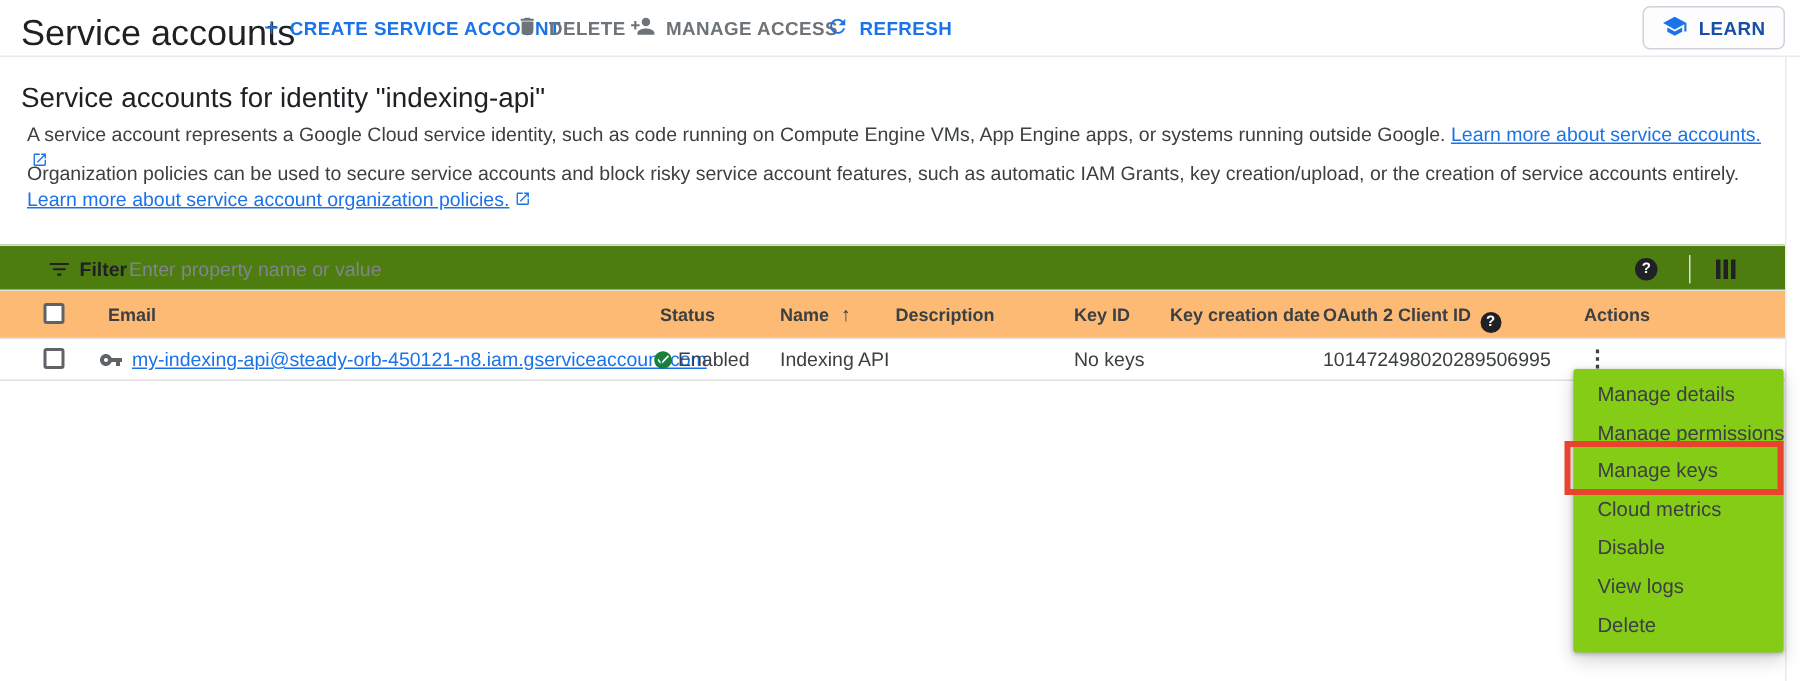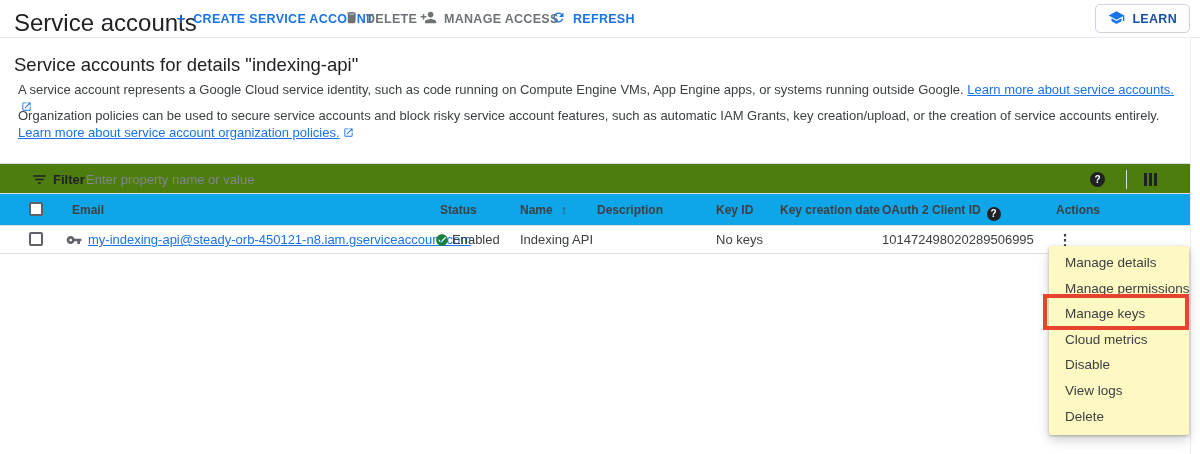--- a/index.html
+++ b/index.html
@@ -36,40 +36,40 @@
                   font-family:inherit; font-size:13px; color:#202124; background:transparent; }
   .filter-input::placeholder { color:#80868b; }
   .help-chip { width:15px; height:15px; border-radius:50%; background:#202124; color:#fff; font-size:10px; font-weight:bold;
                display:flex; align-items:center; justify-content:center; cursor:pointer; }
   .filter-help { position:absolute; left:1090px; top:8px; }
   .filter-divider { position:absolute; left:1126px; top:6px; height:19px; border-left:1px solid #dadce0; }
   .columns-icon { position:absolute; left:1144px; top:9px; display:flex; gap:2px; cursor:pointer; }
   .columns-icon i { display:block; width:3px; height:13px; background:#202124; }
 
   
-  .thead { position:absolute; left:0; top:194px; width:1190px; height:32px; background:#0ea5e9; border-bottom:1px solid #e0e0e0; }
+  .thead { position:absolute; left:0; top:194px; width:1190px; height:32px; background:#fdba74; border-bottom:1px solid #e0e0e0; }
   .trow  { position:absolute; left:0; top:226px; width:1190px; height:28px; background:#fff; border-bottom:1px solid #e0e0e0; }
   .cell { position:absolute; white-space:nowrap; }
   .thead .cell { top:0; line-height:32px; font-size:12px; font-weight:bold; color:#3c4043; }
   .trow  .cell { top:0; line-height:28px; font-size:13px; color:#3c4043; }
   .cb { position:absolute; width:14px; height:14px; border:2px solid #5f6368; border-radius:2px; background:#fff; cursor:pointer; }
   .thead .cb { left:29px; top:8px; }
   .trow  .cb { left:29px; top:6px; }
   .sort-arrow { font-size:13px; color:#3c4043; margin-left:8px; }
   .oauth-help { display:inline-flex; vertical-align:-3px; margin-left:6px; }
   .email-link { color:#1a73e8; text-decoration:underline; cursor:pointer; }
   .key-ic { position:absolute; left:66px; top:6px; }
   .check-ic { position:absolute; left:435px; top:7px; }
   .more-btn { position:absolute; left:1054px; top:0; width:22px; height:28px; line-height:28px; text-align:center;
               font-size:15px; font-weight:bold; color:#3c4043; cursor:pointer; background:none; border:none; }
 
   .right-edge { position:absolute; left:1190px; top:38px; height:416px; border-left:1px solid #ebebeb; }
 
   
-  .menu { position:absolute; left:1049px; top:246px; width:140px; background:#fef9c3; z-index:5;
+  .menu { position:absolute; left:1049px; top:246px; width:140px; background:#84cc16; z-index:5;
           padding:4px 0 6px 0; border-radius:2px;
           box-shadow:0 1px 3px rgba(0,0,0,.25), 0 5px 12px rgba(0,0,0,.18); }
   .menu-item { height:25.6px; line-height:25.6px; padding-left:16px; font-size:13.5px; color:#3c4043; cursor:pointer; white-space:nowrap; }
   .annotation-box { position:absolute; left:1043px; top:294px; width:146px; height:36px;
                     border:4px solid #e8432d; z-index:6; pointer-events:none; }
 </style>
 </head>
 <body>
 
 <div class="stage">
@@ -112,21 +112,21 @@
     <button class="learn-btn">
       <span>
         <svg width="17" height="17" viewBox="0 0 24 24" fill="#1a73e8">
             <path d="M5 13.18v4L12 21l7-3.82v-4L12 17l-7-3.82zM12 3L1 9l11 6 9-4.91V17h2V9L12 3z"></path>
           </svg>
       </span>
       <span>LEARN</span>
     </button>
   </div>
 
-  <h2 class="section-heading">Service accounts for details "indexing-api"</h2>
+  <h2 class="section-heading">Service accounts for identity "indexing-api"</h2>
 
   <p class="para p1"><span>A service account represents a Google Cloud service identity, such as code running on Compute Engine VMs, App Engine apps, or systems running outside Google.</span>
     <a>Learn more about service accounts.</a><span class="ext-icon"><svg width="11" height="11" viewBox="0 0 24 24" fill="#1a73e8">
           <path d="M19 19H5V5h7V3H5c-1.11 0-2 .9-2 2v14c0 1.1.89 2 2 2h14c1.1 0 2-.9 2-2v-7h-2v7zM14 3v2h3.59l-9.83 9.83 1.41 1.41L19 6.41V10h2V3h-7z"></path>
         </svg></span>
   </p>
 
   <p class="para p2"><span>Organization policies can be used to secure service accounts and block risky service account features, such as automatic IAM Grants, key creation/upload, or the creation of service accounts entirely.</span>
     <a>Learn more about service account organization policies.</a><span class="ext-icon"><svg width="11" height="11" viewBox="0 0 24 24" fill="#1a73e8">
           <path d="M19 19H5V5h7V3H5c-1.11 0-2 .9-2 2v14c0 1.1.89 2 2 2h14c1.1 0 2-.9 2-2v-7h-2v7zM14 3v2h3.59l-9.83 9.83 1.41 1.41L19 6.41V10h2V3h-7z"></path>

